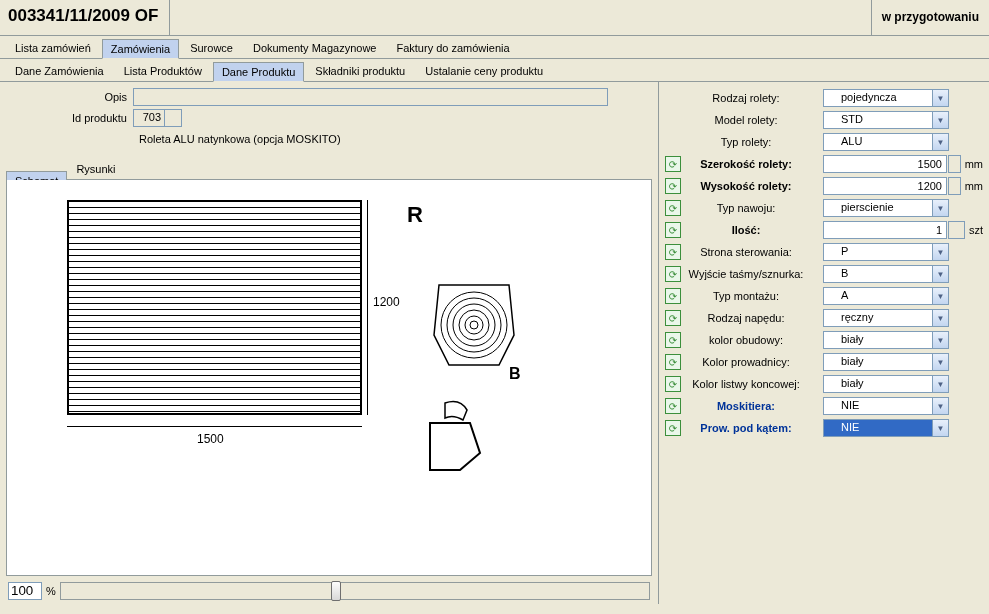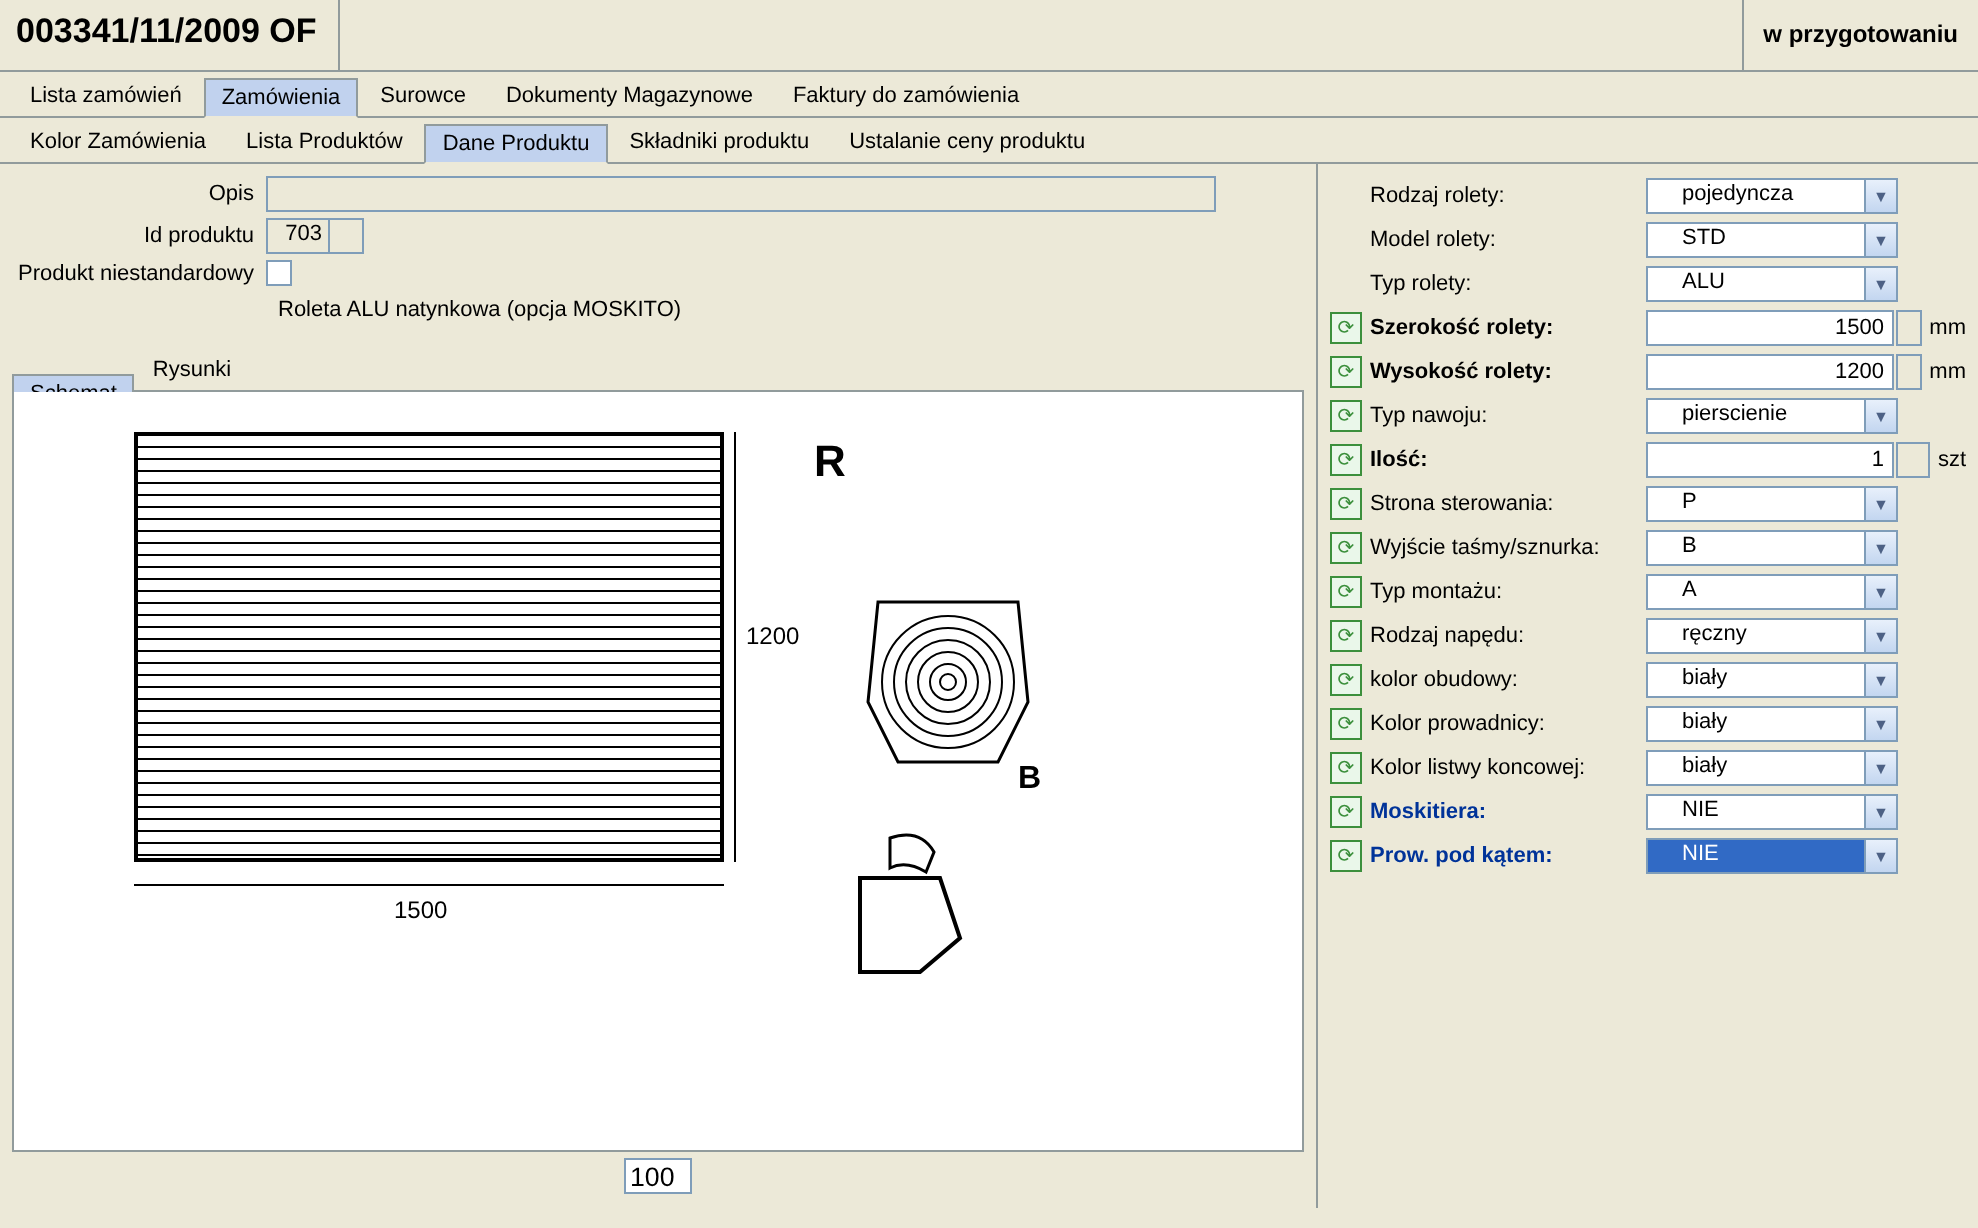--- a/index.html
+++ b/index.html
@@ -119,24 +119,23 @@
   flex:1;
   background:#fff;
   border:1px solid #919b9c;
   border-top:none;
   position:relative;
   overflow:hidden;
 }
 .zoom-row {
   display:flex;
   align-items:center;
-  gap:20px;
+  gap:4px;
   padding: 3px 2px 0 2px;
   height: 26px;
-  flex-direction: column;
 }
 .zoom-input {
   width: 34px;
   height:18px;
   border:1px solid #7f9db9;
   text-align:left;
   padding: 1px 2px;
   background:#fff;
 }
 .slider-track {
@@ -173,21 +172,21 @@
   border:1px solid #3c8f3c;
   color:#3c8f3c;
   display:inline-flex;
   align-items:center; justify-content:center;
   font-size:10px;
   margin-right:4px;
   background: #eaf7ea;
 }
 .field-label {
   flex: 0 0 138px;
-  text-align:left;
+  text-align:center;
   padding-right: 16px;
 }
 .field-label.bold { font-weight:bold; }
 .field-label.blue { color:#003399; font-weight:bold; }
 .combo {
   display:flex;
   width: 126px;
 }
 .combo-val {
   flex:1;
@@ -264,43 +263,39 @@
 </div>
 
 <div class="tabs" id="main-tabs">
     <div class="tab">Lista zamówień</div>
     <div class="tab active">Zamówienia</div>
     <div class="tab">Surowce</div>
     <div class="tab">Dokumenty Magazynowe</div>
     <div class="tab">Faktury do zamówienia</div>
   </div>
 <div class="subtabs" id="sub-tabs">
-    <div class="subtab">Kolor Zamówienia</div>
+    <div class="subtab">Dane Zamówienia</div>
     <div class="subtab">Lista Produktów</div>
     <div class="subtab active">Dane Produktu</div>
     <div class="subtab">Składniki produktu</div>
     <div class="subtab">Ustalanie ceny produktu</div>
   </div>
 
 <div class="main-split">
   <div class="left-pane">
 
     <div class="form-rows">
       <div class="form-row">
         <div class="lbl">Opis</div>
         <div class="txt-sunken ro opis"></div>
       </div>
       <div class="form-row">
         <div class="lbl">Id produktu</div>
         <div class="txt-sunken idprod">703</div>
         <div class="txt-sunken" style="width:17px;margin-left:0;border-left:none;"></div>
-      </div>
-      <div class="form-row">
-        <div class="lbl">Produkt niestandardowy</div>
-        <div class="chk"></div>
       </div>
       <div class="desc-text">Roleta ALU natynkowa (opcja MOSKITO)</div>
     </div>
 
     <div class="schema-tabs" id="schema-tabs">
         <div class="schema-tab active">Schemat</div>
         <div class="schema-tab">Rysunki</div>
       </div>
 
     <div class="canvas-area">

